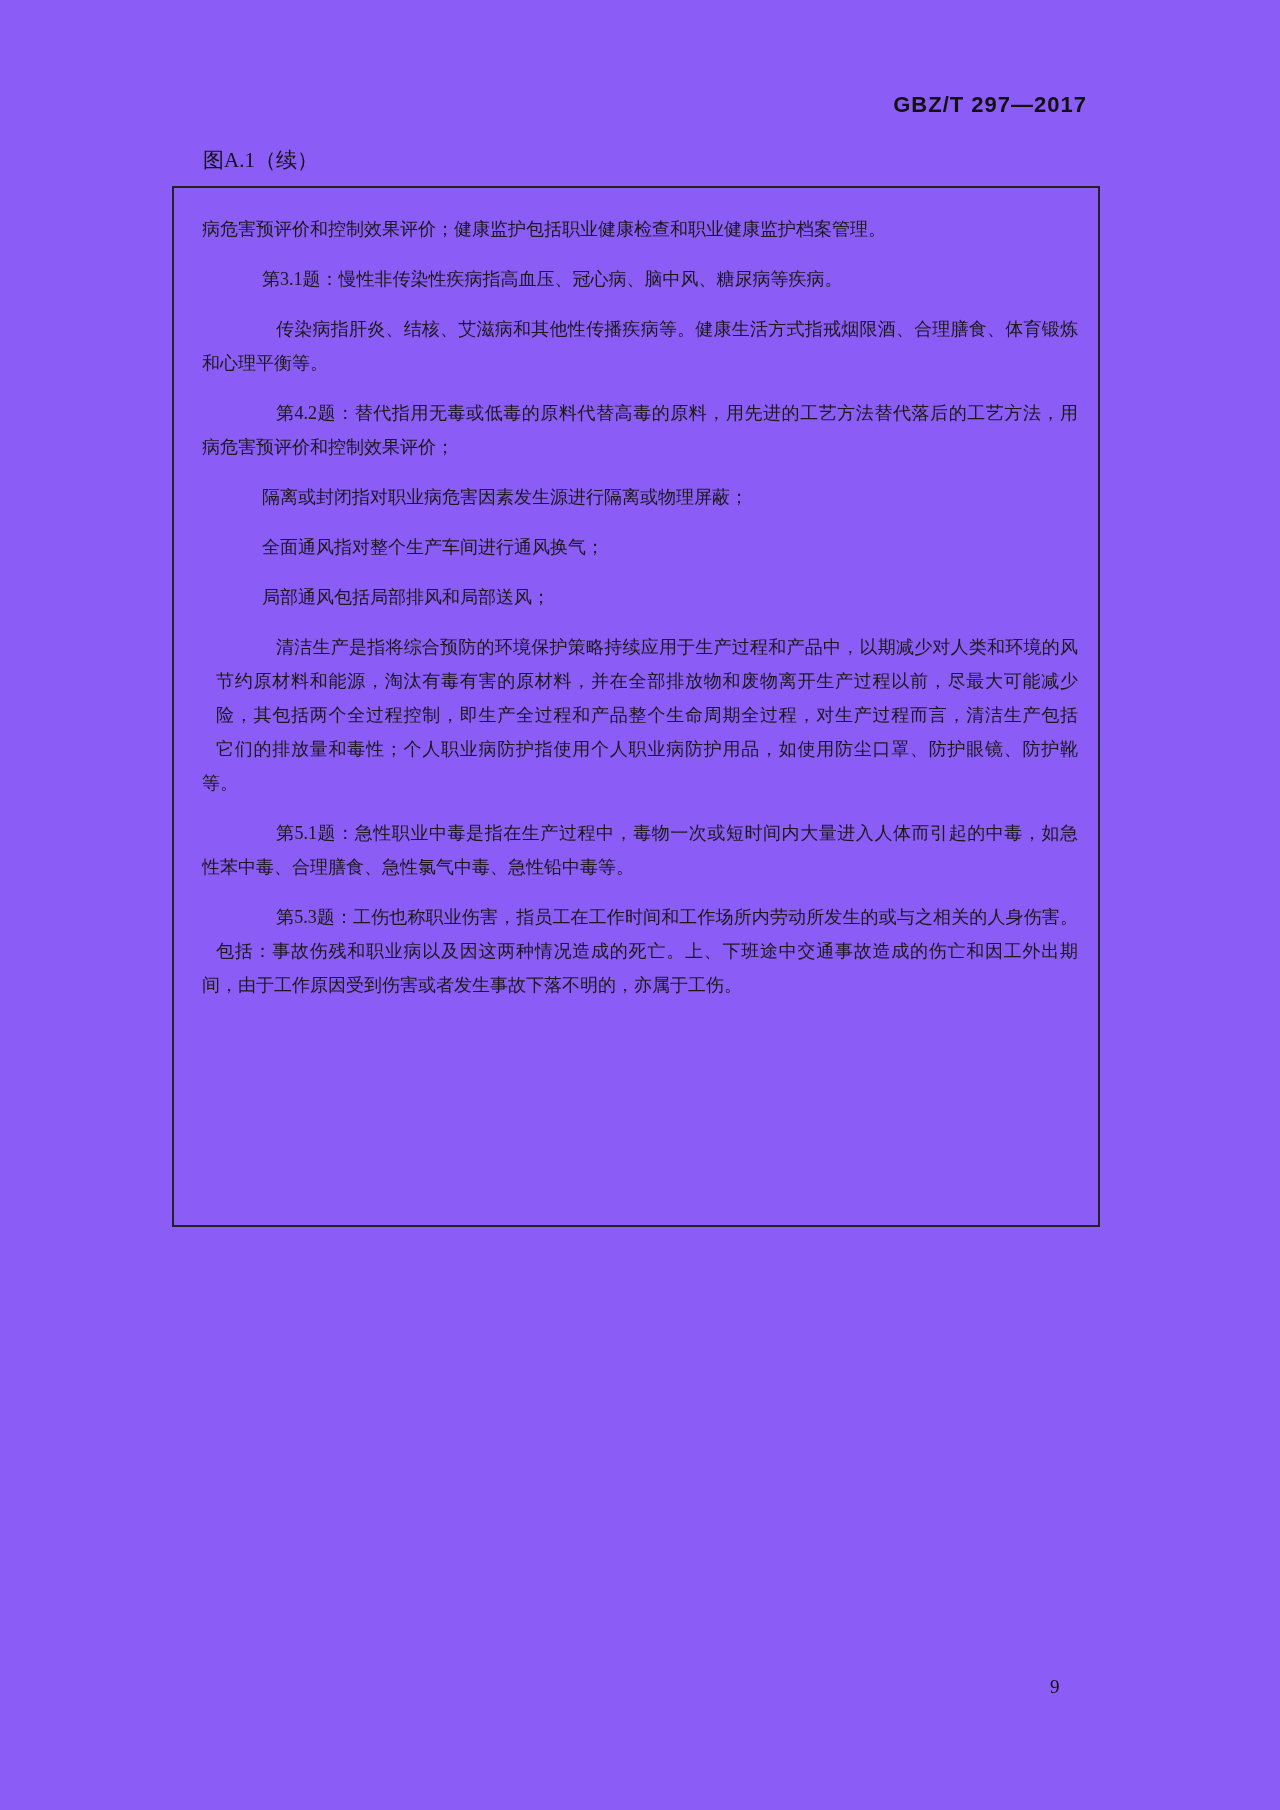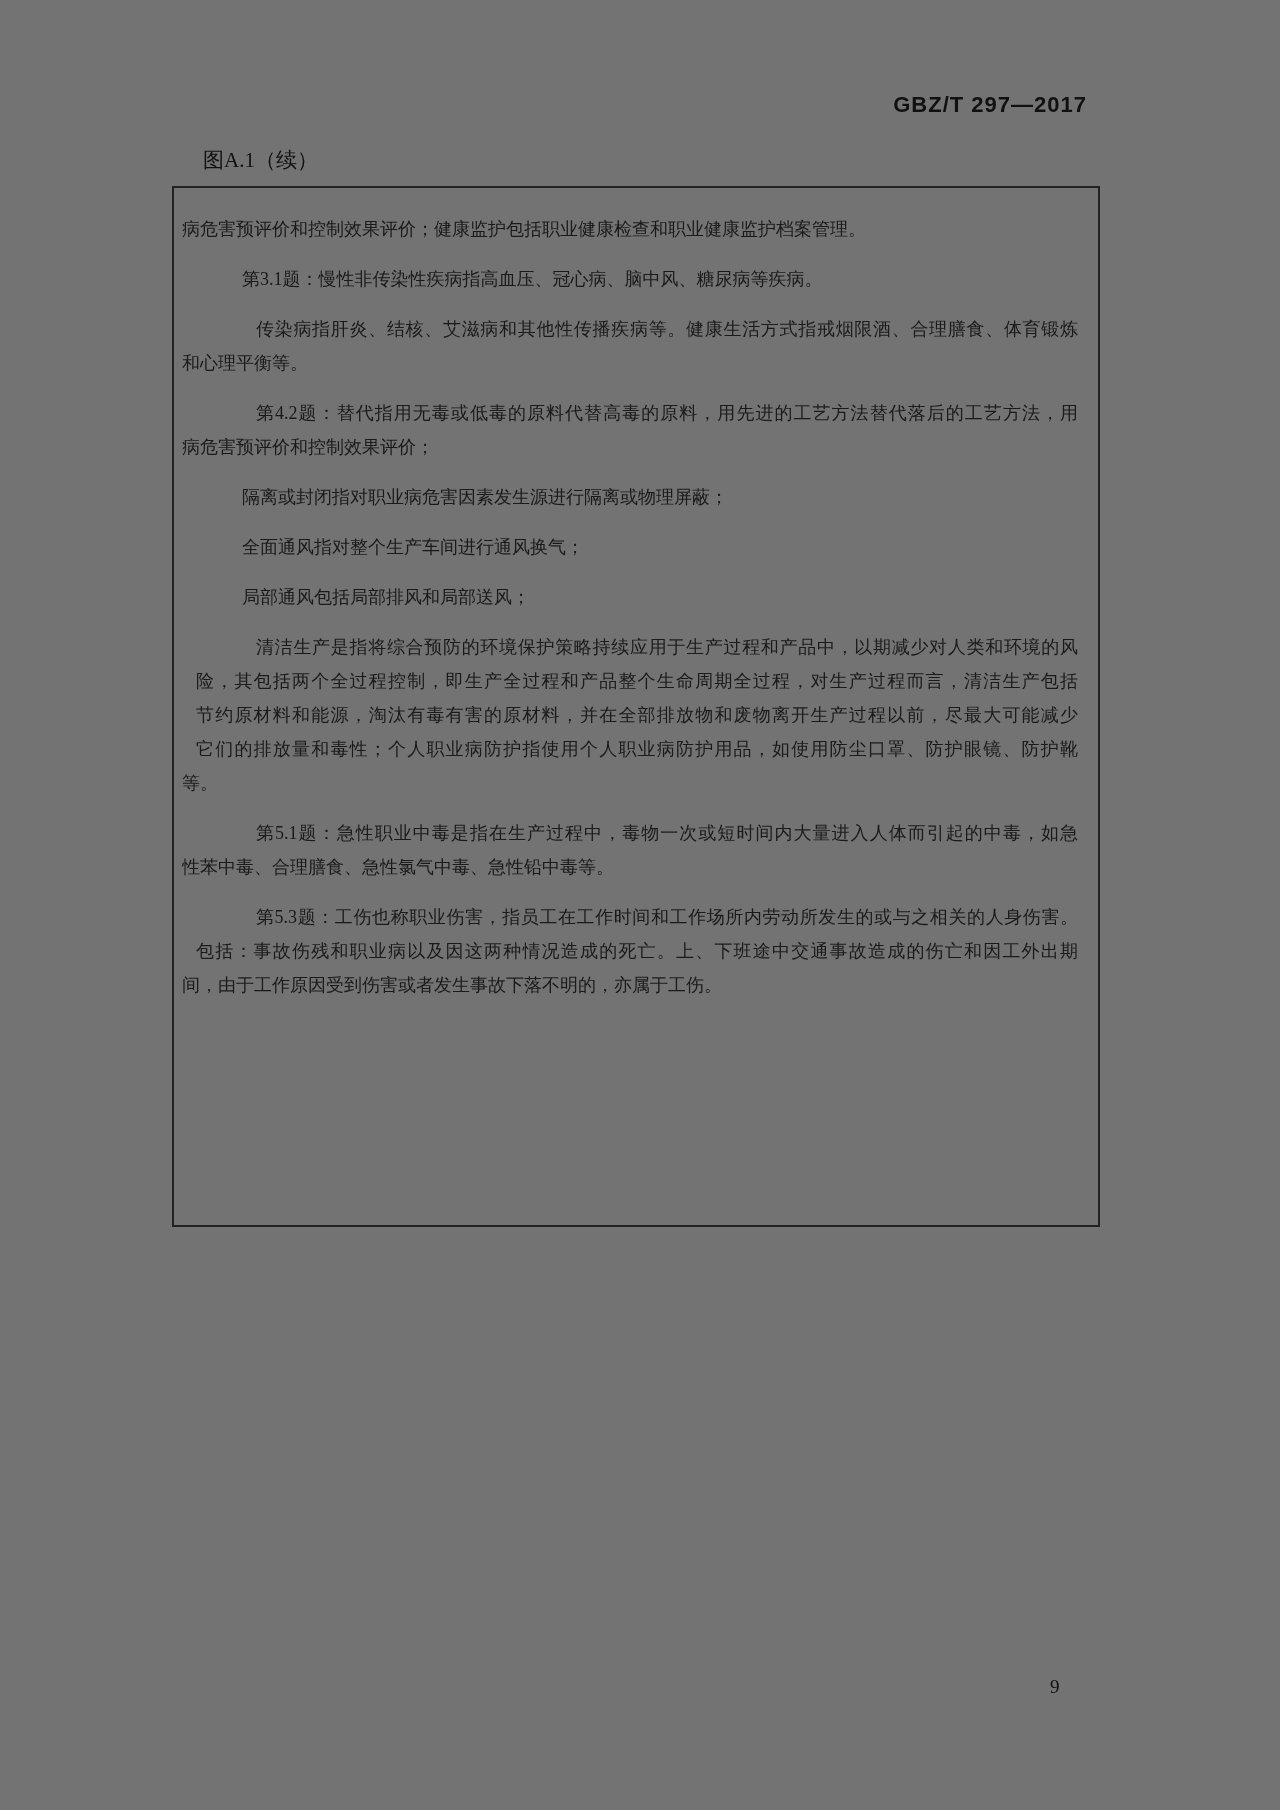--- a/index.html
+++ b/index.html
@@ -1,20 +1,20 @@
 <!DOCTYPE html>
 <html><head>
 <meta charset="utf-8">
 <style>
   html, body { margin: 0; padding: 0; }
   .page {
     position: relative;
     width: 1280px;
     height: 1810px;
-    background: #737373;
+    background: #8b5cf6;
     color: #1a1a1a;
     font-family: "Liberation Serif", serif;
     overflow: hidden;
   }
   .std-code {
     position: absolute;
     top: 92px;
     right: 193px;
     font-family: "Liberation Sans", sans-serif;
     font-weight: bold;
@@ -31,21 +31,21 @@
     color: #111;
   }
   .content-box {
     position: absolute;
     top: 186px;
     left: 172px;
     width: 928px;
     height: 1041px;
     box-sizing: border-box;
     border: 2px solid #222;
-    padding: 24px 20px 0 8px;
+    padding: 24px 20px 0 28px;
   }
   .para { margin-top: 16px; }
   .para:first-child { margin-top: 0; }
   .line {
     font-size: 18px;
     line-height: 34px;
     height: 34px;
     text-align: justify;
     overflow: hidden;
   }
@@ -96,22 +96,22 @@
     <div class="para">
       <div class="line indent">全面通风指对整个生产车间进行通风换气；</div>
     </div>
 
     <div class="para">
       <div class="line indent">局部通风包括局部排风和局部送风；</div>
     </div>
 
     <div class="para">
       <div class="line indent fill">清洁生产是指将综合预防的环境保护策略持续应用于生产过程和产品中，以期减少对人类和环境的风</div>
+      <div class="line fill">节约原材料和能源，淘汰有毒有害的原材料，并在全部排放物和废物离开生产过程以前，尽最大可能减少</div>
       <div class="line fill">险，其包括两个全过程控制，即生产全过程和产品整个生命周期全过程，对生产过程而言，清洁生产包括</div>
-      <div class="line fill">节约原材料和能源，淘汰有毒有害的原材料，并在全部排放物和废物离开生产过程以前，尽最大可能减少</div>
       <div class="line fill">它们的排放量和毒性；个人职业病防护指使用个人职业病防护用品，如使用防尘口罩、防护眼镜、防护靴</div>
       <div class="line">等。</div>
     </div>
 
     <div class="para">
       <div class="line indent fill">第5.1题：急性职业中毒是指在生产过程中，毒物一次或短时间内大量进入人体而引起的中毒，如急</div>
       <div class="line">性苯中毒、合理膳食、急性氯气中毒、急性铅中毒等。</div>
     </div>
 
     <div class="para">

